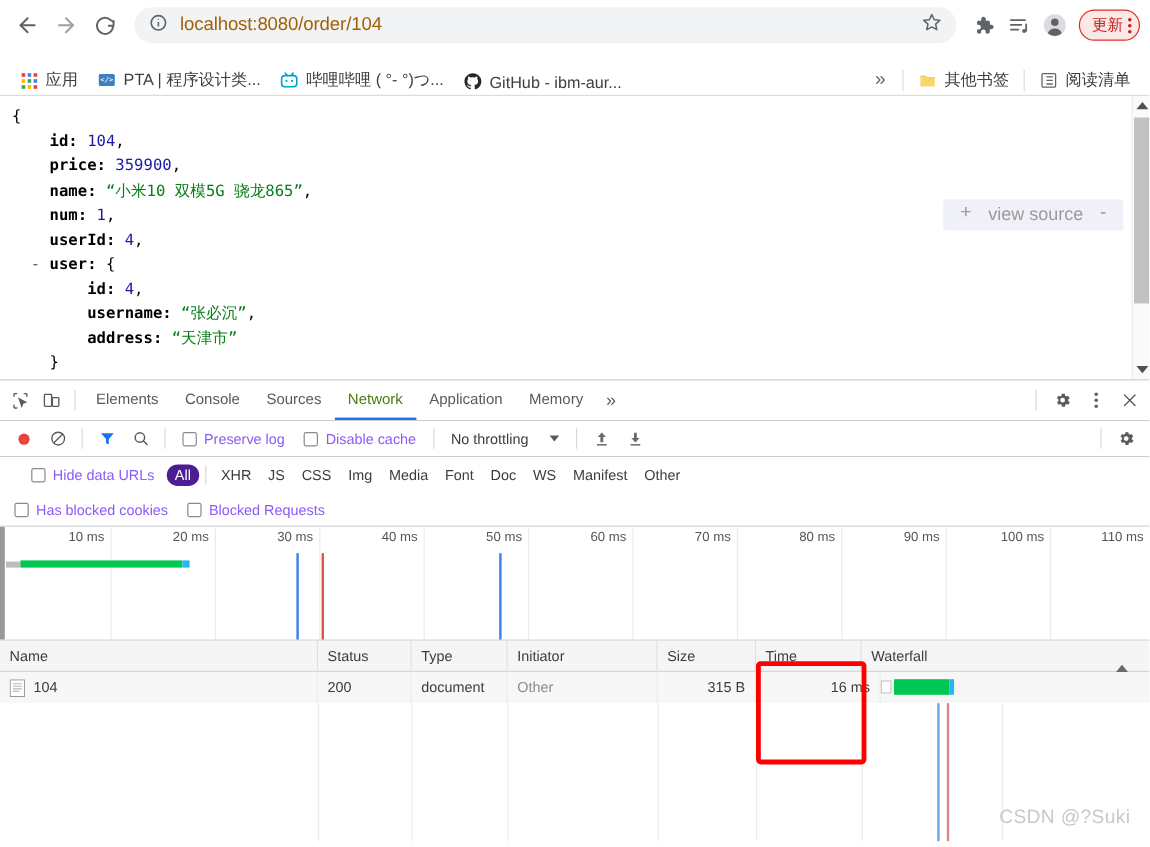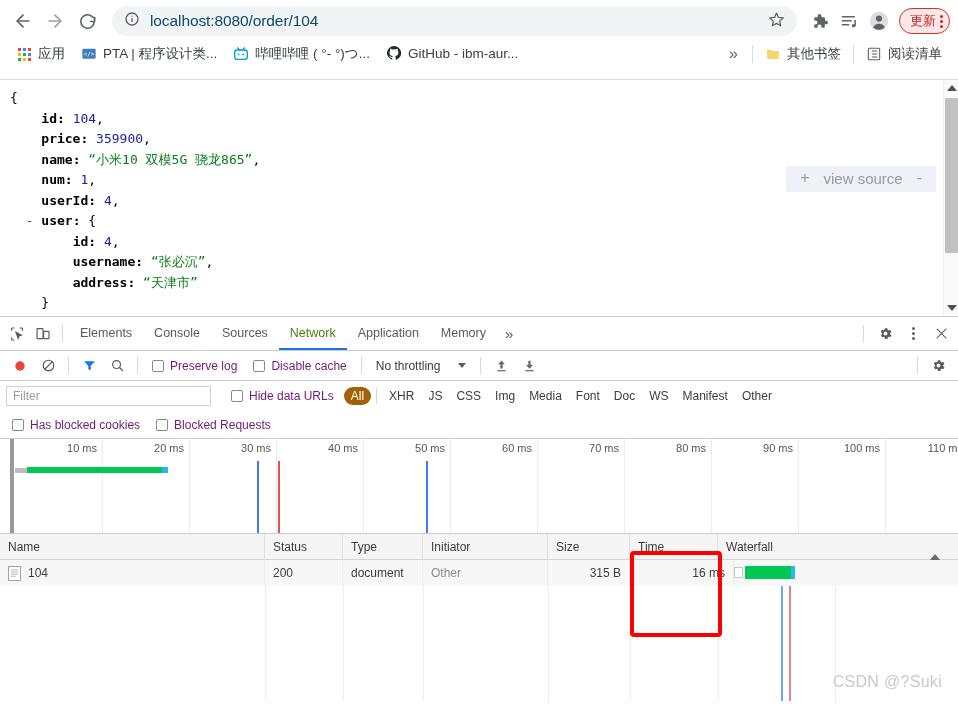--- a/index.html
+++ b/index.html
@@ -26,21 +26,21 @@
   .nav-btn svg { display: block; }
 
   #omnibox {
     flex: 1 1 auto; height: 30px; margin: 0 6px 0 8px;
     background: #f1f3f4; border-radius: 16px;
     display: flex; align-items: center; padding: 0 12px 0 12px;
     min-width: 0;
   }
   #omnibox .info-ic { flex: 0 0 auto; margin-right: 10px; color:#5f6368; }
   #omnibox-url {
-    flex: 1 1 auto; font-size: 15.5px; color: #0c4a6e;
+    flex: 1 1 auto; font-size: 15.5px; color: #a16207;
     white-space: nowrap; overflow: hidden; text-overflow: ellipsis;
     letter-spacing: -0.1px;
   }
   #omnibox .star-ic { flex: 0 0 auto; color:#5f6368; margin-left: 8px;}
 
   .tb-icon {
     width: 28px; height: 28px; flex: 0 0 auto;
     display: flex; align-items: center; justify-content: center;
     color: #5f6368;
   }
@@ -49,21 +49,21 @@
     background: #fce8e6; display: flex; align-items: center;
     padding: 0 6px 0 10px; margin-left: 4px; gap: 4px; flex: 0 0 auto;
   }
   #update-label { font-size: 13px; color: #c5221f; white-space: nowrap; }
   .vdots { display: flex; flex-direction: column; gap: 2px; align-items: center; }
   .vdots i { width: 3px; height: 3px; border-radius: 50%; background: #c5221f; display: block; }
   .vdots.gray i { background: #5f6368; }
 
   
   #bookmarks-row {
-    height: 38px; display: flex; align-items: flex-start;
+    height: 38px; display: flex; align-items: flex-end;
     padding: 0 8px; gap: 0; border-bottom: 1px solid #dadce0;
     background: #fff; overflow: hidden;
   }
   .bm {
     display: flex; align-items: center; gap: 6px;
     padding: 3px 8px; border-radius: 4px; flex: 0 0 auto;
     max-width: 190px;
   }
   .bm-label {
     font-size: 13.5px; color: #3c4043; white-space: nowrap;
@@ -150,55 +150,55 @@
     height: 30px; display: flex; align-items: center;
     border-bottom: 1px solid #cdcdcd; padding: 0 6px; gap: 0;
     background: #fff;
   }
   .net-ic { width: 28px; height: 26px; display: flex; align-items: center; justify-content: center; flex: 0 0 auto;}
   .chk-wrap { display: flex; align-items: center; gap: 6px; padding: 0 8px; flex: 0 0 auto; }
   .chk {
     width: 12px; height: 12px; border: 1px solid #8a8a8a;
     border-radius: 2px; background: #fff; flex: 0 0 auto;
   }
-  .chk-label { font-size: 12px; color: #701a75; white-space: nowrap; }
+  .chk-label { font-size: 12px; color: #8b5cf6; white-space: nowrap; }
   #throttle-sel {
     display: flex; align-items: center; gap: 18px; padding: 0 8px;
     font-size: 12px; color: #3c3c3c; flex: 0 0 auto;
   }
   .caret-d { width:0;height:0;border-left:4px solid transparent;border-right:4px solid transparent;border-top:5px solid #5a5a5a; }
   #netbar-right { margin-left: auto; display:flex; align-items:center; }
 
   #dt-filterbar {
     height: 30px; display: flex; align-items: center;
     padding: 0 6px; gap: 0; background: #fff;
   }
   #filter-input {
     width: 205px; height: 20px; border: 1px solid #cfcfcf;
     background: #fff; font-size: 12px; color: #9a9a9a;
     padding: 0 6px; display: flex; align-items: center; flex: 0 0 auto;
   }
   .ftype {
     font-size: 12px; color: #3c3c3c; padding: 2px 7px; flex: 0 0 auto;
     border-radius: 9px; white-space: nowrap;
   }
-  .ftype.active { background: #a16207; color: #fff; }
+  .ftype.active { background: #4c1d95; color: #fff; }
   .f-vsep { width: 1px; height: 16px; background: #d8d8d8; margin: 0 5px; flex: 0 0 auto; }
 
   #dt-filterbar2 {
     height: 28px; display: flex; align-items: center;
     padding: 0 6px; background: #fff; border-bottom: 1px solid #cdcdcd;
   }
 
   
   #dt-overview {
     position: relative; height: 95px; background: #fff;
     border-bottom: 1px solid #cdcdcd; overflow: hidden;
   }
-  #ov-ruler { position: absolute; top: 0; left: 10px; right: 0; height: 95px; text-decoration: underline; }
+  #ov-ruler { position: absolute; top: 0; left: 0; right: 0; height: 95px; text-decoration: underline; }
   .ov-grid { position: absolute; top: 0; width: 1px; height: 95px; background: #ececec; }
   .ov-tick-label {
     position: absolute; top: 3px; font-size: 11px; color: #555;
     transform: translateX(-100%); padding-right: 5px; white-space: nowrap;
   }
   #ov-left-handle {
     position: absolute; left: 0; top: 0; width: 4px; height: 95px; background: #999;
   }
   .ov-evt { position: absolute; top: 22px; width: 1.5px; height: 73px; }
   #ov-bar-bg {
@@ -561,21 +561,20 @@
       <span class="dt-vsep"></span>
       <div class="net-ic">
         <svg width="15" height="15" viewBox="0 0 24 24" fill="#5a5a5a">
             <path d="M19.4 13a7.6 7.6 0 0 0 0-2l2-1.6-2-3.4-2.4 1a7.5 7.5 0 0 0-1.7-1l-.4-2.6h-4l-.4 2.6c-.6.25-1.2.6-1.7 1l-2.4-1-2 3.4L6.6 11a7.6 7.6 0 0 0 0 2l-2 1.6 2 3.4 2.4-1c.5.4 1.1.75 1.7 1l.4 2.6h4l.4-2.6c.6-.25 1.2-.6 1.7-1l2.4 1 2-3.4zM12 15.2a3.2 3.2 0 1 1 0-6.4 3.2 3.2 0 0 1 0 6.4z"></path>
           </svg>
       </div>
     </div>
   </div>
 
   <div id="dt-filterbar">
-    <div id="filter-input" placeholder="Filter">Filter</div>
     <div class="chk-wrap" style="padding:0 10px 0 20px">
       <span class="chk"></span>
       <span class="chk-label">Hide data URLs</span>
     </div>
     <span class="ftype active">All</span>
     <span class="f-vsep"></span>
     <span class="ftype">XHR</span>
     <span class="ftype">JS</span>
     <span class="ftype">CSS</span>
     <span class="ftype">Img</span>

